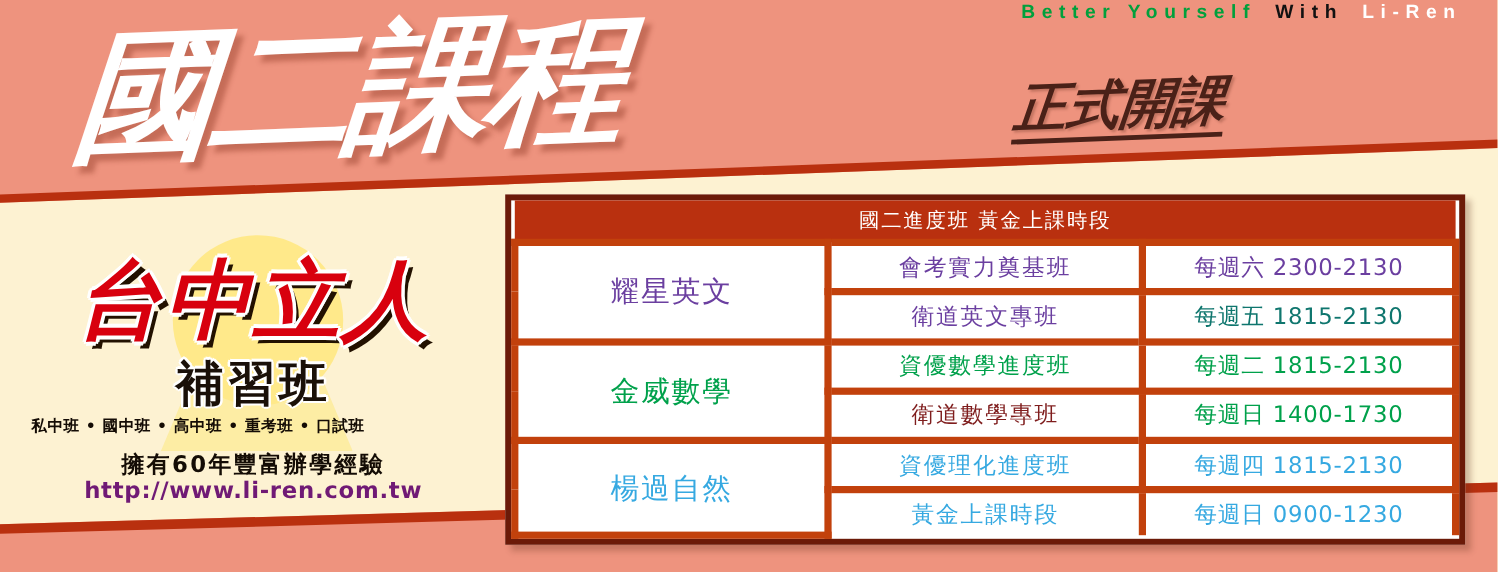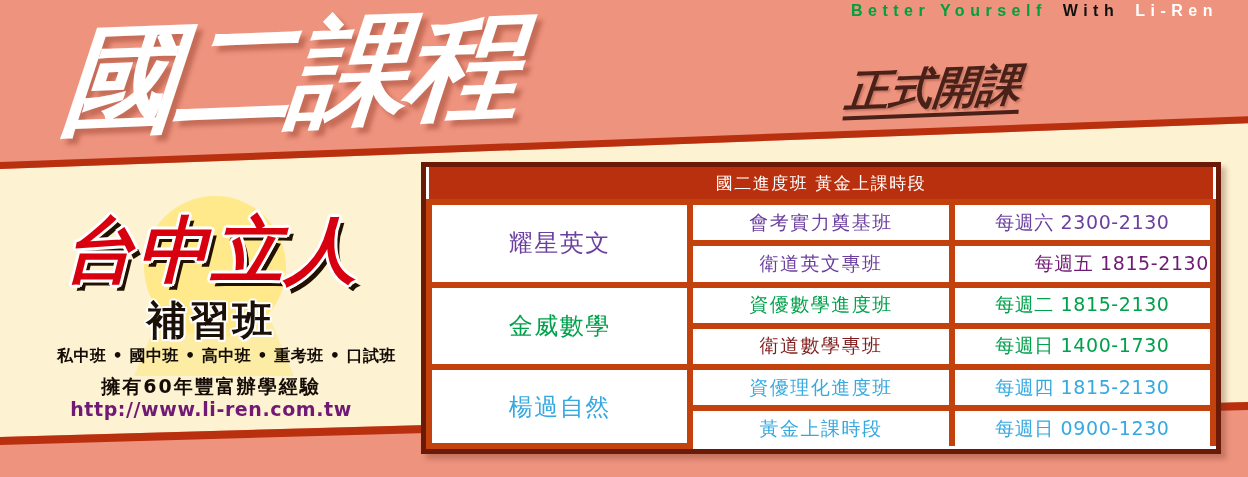--- a/index.html
+++ b/index.html
@@ -88,23 +88,23 @@
   }
   .logo-sub{
     position:absolute;left:0;top:114px;width:370px;text-align:center;
     font-family:"DejaVu Sans","Liberation Sans",sans-serif;
     font-size:40px;font-weight:bold;color:#1A1008;letter-spacing:3px;line-height:1;
     text-shadow:-1.5px -1.5px 0 #fff,1.5px -1.5px 0 #fff,-1.5px 1.5px 0 #fff,1.5px 1.5px 0 #fff,
                 0 -2px 0 #fff,0 2px 0 #fff,-2px 0 0 #fff,2px 0 0 #fff;
     white-space:nowrap;
   }
   .logo-classes{
-    position:absolute;left:0;top:160px;width:370px;text-align:right;
-    font-family:"DejaVu Sans","Liberation Sans",sans-serif;
-    font-size:16px;font-weight:bold;color:#140C05;letter-spacing:.5px;
+    position:absolute;left:0;top:160px;width:370px;text-align:left;
+    font-family:"DejaVu Sans","Liberation Sans",sans-serif;
+    font-size:13px;font-weight:bold;color:#140C05;letter-spacing:.5px;
     white-space:nowrap;
   }
   .logo-exp{
     position:absolute;left:0;top:188px;width:370px;text-align:center;
     font-family:"DejaVu Sans","Liberation Sans",sans-serif;
     font-size:19px;font-weight:bold;color:#140C05;letter-spacing:2px;
     white-space:nowrap;
   }
   .logo-url{
     position:absolute;left:0;top:212px;width:370px;text-align:center;
@@ -171,21 +171,21 @@
         </tr>
       </thead>
       <tbody>
           <tr>
             <td class="teacher" rowspan="2" style="color: rgb(107, 63, 160);">耀星英文</td>
             <td class="course" style="color: rgb(107, 63, 160);">會考實力奠基班</td>
             <td class="time" style="color: rgb(107, 63, 160);">每週六 2300-2130</td>
           </tr>
           <tr class="grp-end">
             <td class="course" style="color: rgb(107, 63, 160);">衛道英文專班</td>
-            <td class="time" style="color: #701a75; text-align: right;">每週五 1815-2130</td>
+            <td class="time" style="color: #0f766e;">每週五 1815-2130</td>
           </tr>
           <tr>
             <td class="teacher" rowspan="2" style="color: rgb(0, 161, 75);">金威數學</td>
             <td class="course" style="color: rgb(0, 161, 75);">資優數學進度班</td>
             <td class="time" style="color: rgb(0, 161, 75);">每週二 1815-2130</td>
           </tr>
           <tr class="grp-end">
             <td class="course" style="color: #7f1d1d;">衛道數學專班</td>
             <td class="time" style="color: rgb(0, 161, 75);">每週日 1400-1730</td>
           </tr>

